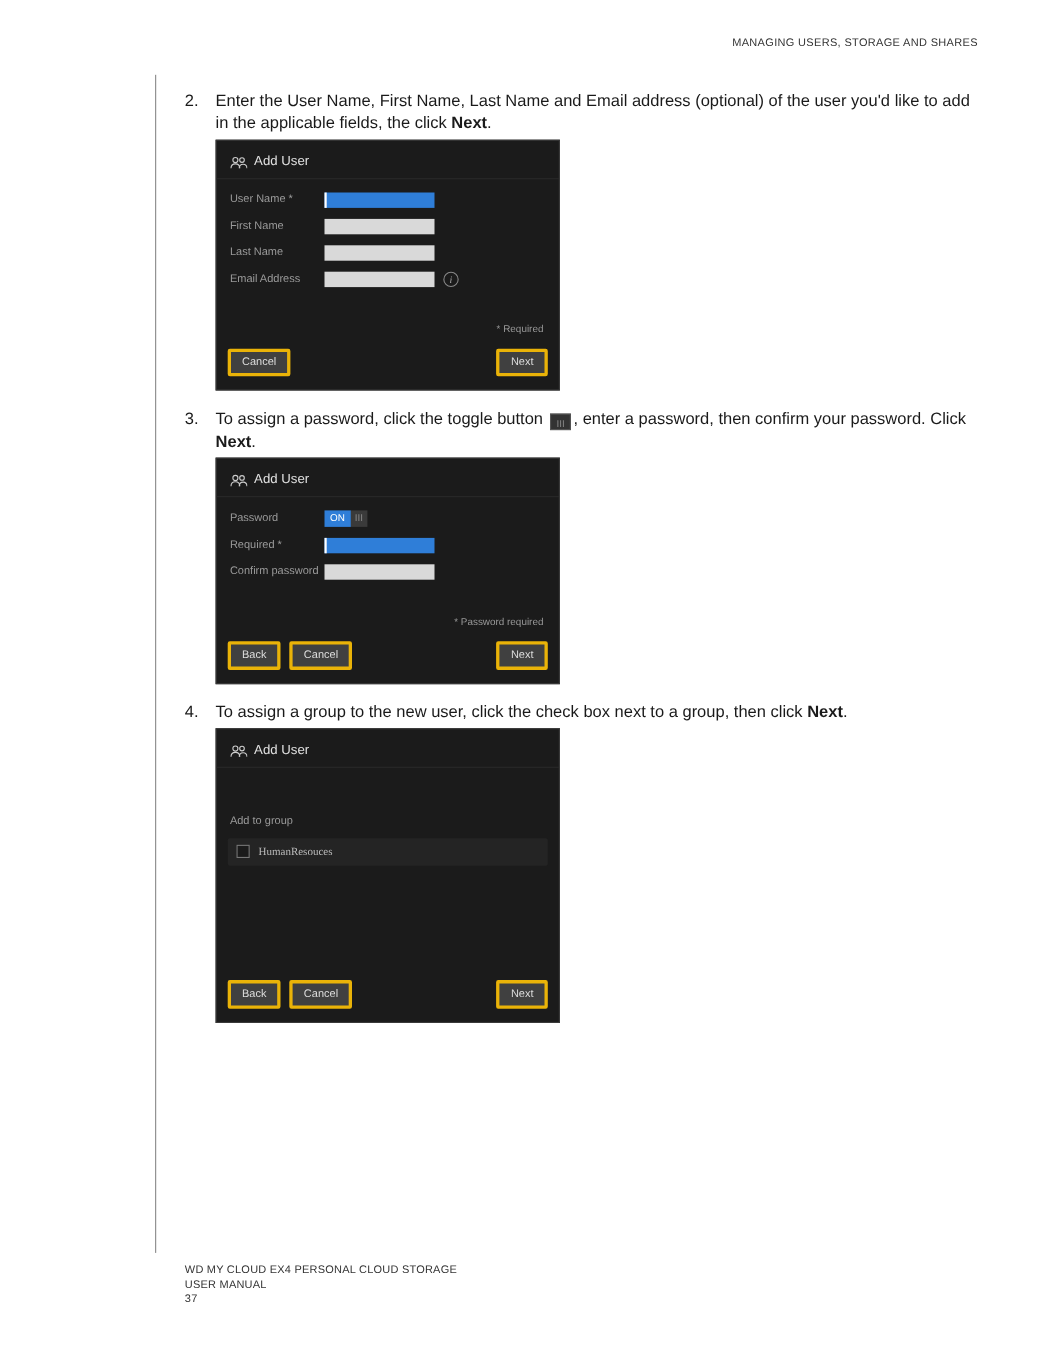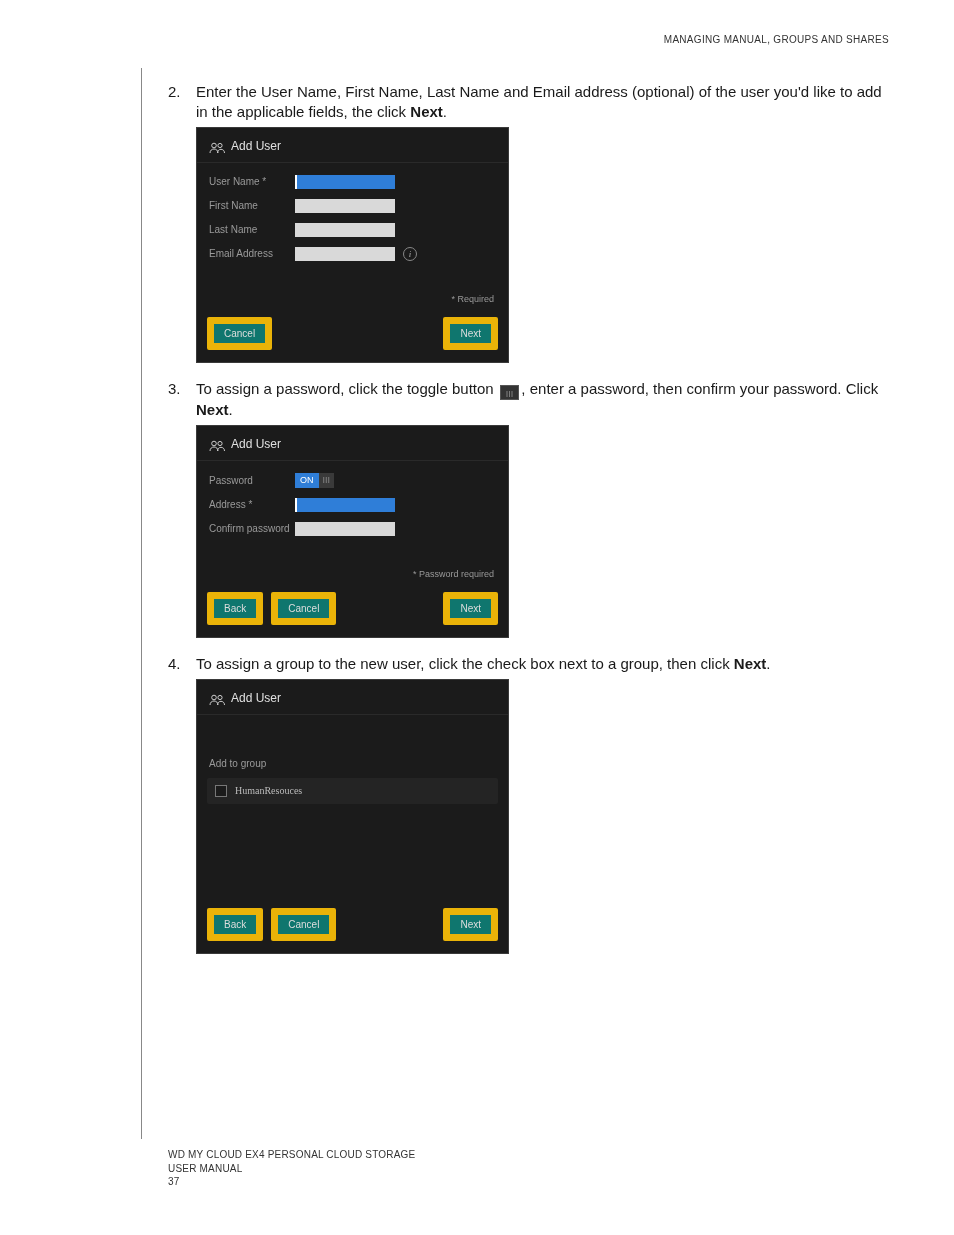--- a/index.html
+++ b/index.html
@@ -111,22 +111,22 @@
     color: #999;
     padding: 16px 14px 4px 0;
   }
   .dlg-footer {
     display: flex;
     gap: 8px;
     padding: 8px 10px 12px 10px;
   }
   .spacer { flex: 1; }
   .btn {
-    background: #0f766e;
-    border: 7px solid #eab308;
+    background: #404040;
+    border: 3px solid #eab308;
     color: #ddd;
     font-size: 10px;
     padding: 3px 10px;
     border-radius: 2px;
     min-width: 40px;
     text-align: center;
   }
 
   .subhead {
     font-size: 10px;
@@ -165,21 +165,21 @@
     display: flex;
     justify-content: space-between;
     letter-spacing: 0.2px;
     flex-direction: column;
   }
   .foot-left { line-height: 1.4; }
 </style>
 </head>
 <body>
 
-<div class="page-header">MANAGING MANUAL, GROUPS AND SHARES</div>
+<div class="page-header">MANAGING USERS, STORAGE AND SHARES</div>
 <div class="vrule"></div>
 
 <div class="content">
   <ol class="steps">
 
     <li>
       <div class="num">2.</div>
       <div class="step-body">
         <div class="step-text">
           <span>Enter the User Name, First Name, Last Name and Email address (optional) of the user you'd like to add in the applicable fields, the click </span><b>Next</b><span>.</span>
@@ -253,21 +253,21 @@
           </div>
           <div class="dlg-body">
             <div class="row">
               <span class="row-label">Password</span>
               <span class="toggle">
                 <span class="on">ON</span>
                 <span class="handle">III</span>
               </span>
             </div>
             <div class="row">
-              <span class="row-label">Address *</span>
+              <span class="row-label">Required *</span>
               <span class="field focus"></span>
             </div>
             <div class="row">
               <span class="row-label">Confirm password</span>
               <span class="field"></span>
             </div>
           </div>
           <div class="req">* Password required</div>
           <div class="dlg-footer">
             <span class="btn">Back</span>

